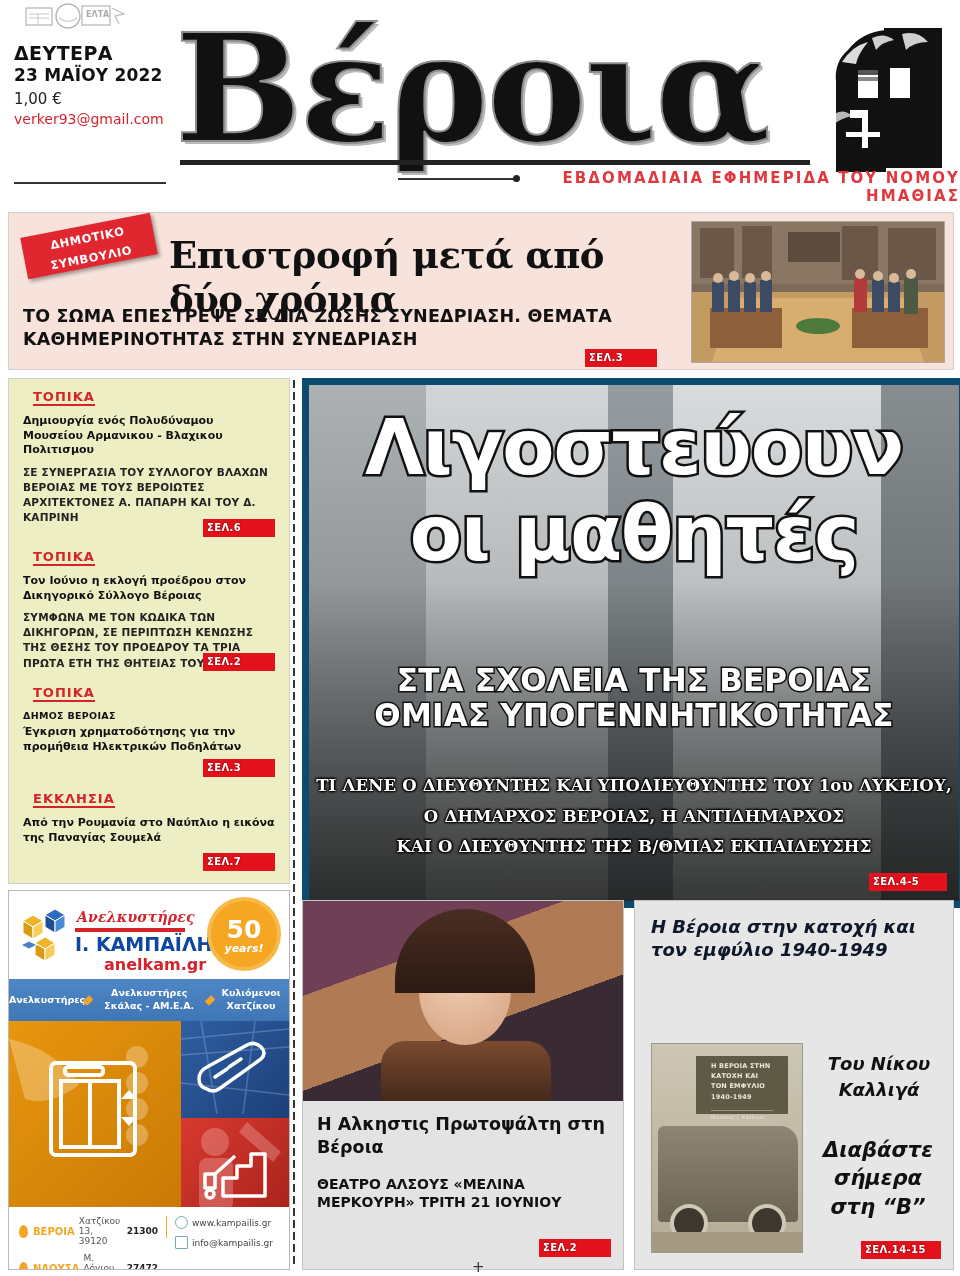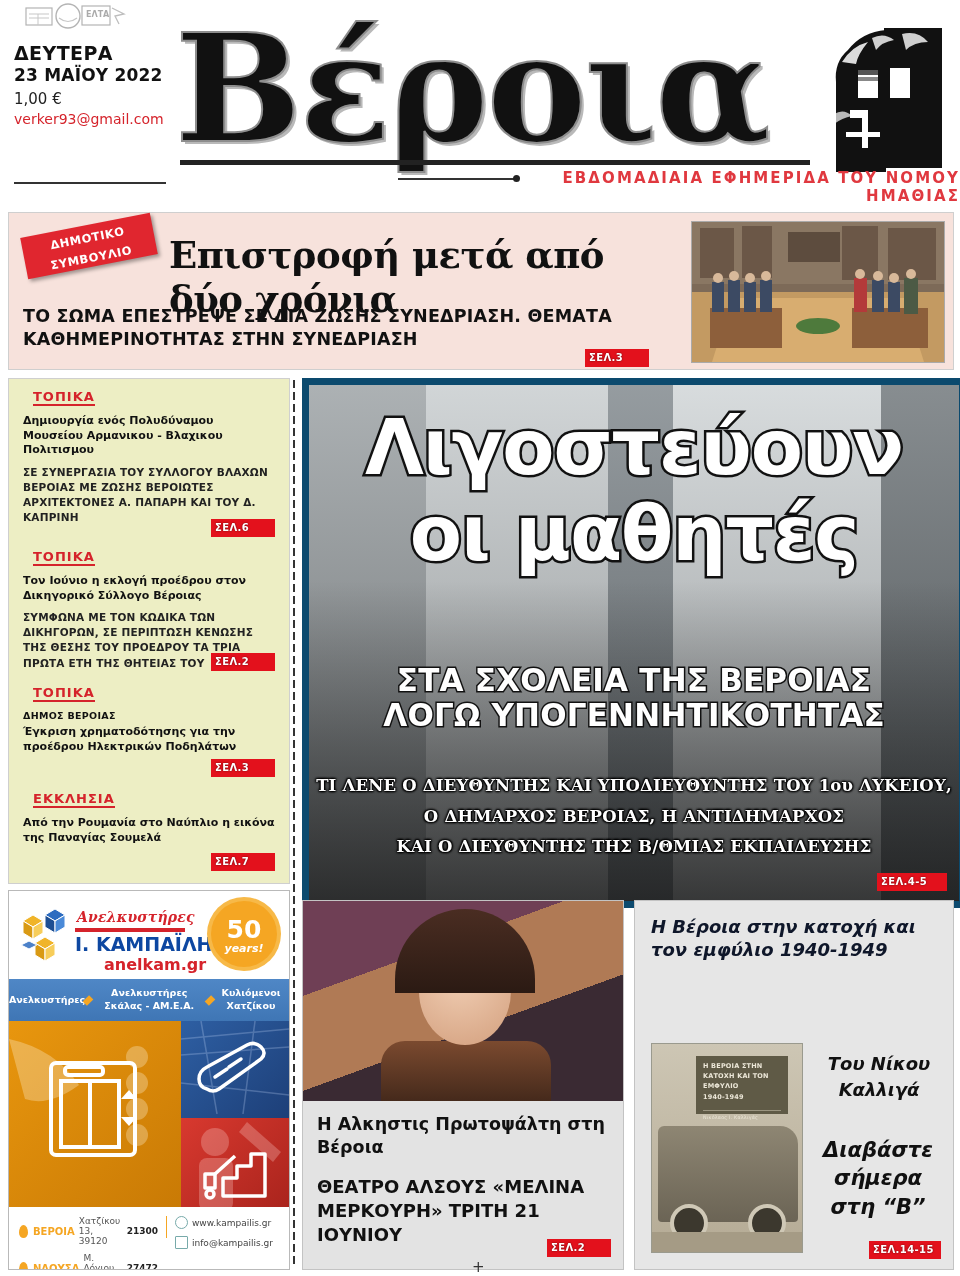--- a/index.html
+++ b/index.html
@@ -42,21 +42,21 @@
             background:#e0262f;transform:rotate(-11deg);
             box-shadow:2px 3px 4px rgba(0,0,0,.35);}
   .tag-skew span{display:block;color:#fff;font-weight:bold;font-size:11.5px;
                  letter-spacing:.6px;text-align:center;line-height:1.25;padding-top:6px;}
   .banner-head{position:absolute;left:160px;top:20px;width:520px;
                font-family:"DejaVu Serif","Liberation Serif",serif;
                font-size:37px;font-weight:bold;color:#111;letter-spacing:-.5px;}
   .banner-sub{position:absolute;left:14px;top:92px;width:650px;font-size:17.5px;
               font-weight:bold;line-height:1.32;letter-spacing:.2px;color:#111;}
   .sel{display:inline-block;background:#e3111c;color:#fff;font-weight:bold;
-       font-size:10px;letter-spacing:.4px;padding:3px 4px 3px 4px;width:56px;height:12px;
+       font-size:10px;letter-spacing:.4px;padding:3px 12px 3px 4px;width:56px;height:12px;
        text-shadow:0 0 2px rgba(0,0,0,.6);}
   .banner-sel{position:absolute;left:576px;top:136px;}
 
   
   .sidebar{position:absolute;left:8px;top:378px;width:280px;height:504px;
            background:#edeec4;border:1px solid #cfcfcf;}
   .side-item{position:relative;padding:0 14px;}
   .kicker{display:inline-block;color:#d5232b;font-weight:bold;font-size:13px;
           letter-spacing:1px;border-bottom:2px solid #d5232b;margin:10px 0 8px 10px;}
   .side-title{font-size:11px;font-weight:bold;line-height:1.32;color:#111;margin:0 0 7px 0;}
@@ -135,35 +135,35 @@
            background:#e3e3e3;border:1px solid #c3c3c3;overflow:hidden;}
   .story-c-photo{position:relative;width:320px;height:200px;overflow:hidden;
       background:linear-gradient(160deg,#6f3f55 0 30%,#b07a55 30% 60%,#3a2a33 60% 100%);}
   .sc-face{position:absolute;left:116px;top:36px;width:92px;height:108px;border-radius:46px/54px;
            background:radial-gradient(circle at 44% 38%,#f0cdb3,#d39f7d);}
   .sc-hair{position:absolute;left:92px;top:8px;width:140px;height:84px;border-radius:70px 70px 0 0;
            background:linear-gradient(180deg,#4a2d22,#2b1a13);}
   .sc-body{position:absolute;left:78px;top:140px;width:170px;height:70px;border-radius:24px 24px 0 0;
            background:linear-gradient(180deg,#7b4a2f,#3c2418);}
   .story-c-head{margin:12px 14px 0 14px;font-size:17.5px;font-weight:bold;line-height:1.3;color:#111;}
-  .story-c-deck{margin:16px 14px 0 14px;font-size:18px;font-weight:bold;line-height:1.35;color:#111;}
+  .story-c-deck{margin:16px 14px 0 14px;font-size:14px;font-weight:bold;line-height:1.35;color:#111;}
   .story-c-sel{position:absolute;right:12px;bottom:12px;}
 
   
   .story-r{position:absolute;left:634px;top:900px;width:318px;height:368px;
            background:#e6e6e6;border:1px solid #c3c3c3;}
   .story-r-head{margin:14px 14px 0 16px;font-size:18px;font-weight:bold;font-style:italic;
                 line-height:1.28;color:#0f172a;
                 font-family:"DejaVu Sans","Liberation Sans",sans-serif;}
   .book{position:absolute;left:16px;top:142px;width:150px;height:208px;
         border:1px solid #9a9a8e;overflow:hidden;
         background:linear-gradient(180deg,#cdc6b4,#b5ab95);}
   .book-plate{position:absolute;left:44px;top:12px;width:92px;height:58px;
               background:#5f5a46;color:#ece7d8;font-size:6.5px;font-weight:bold;
-              line-height:1.5;padding:6px 7px;box-sizing:border-box;letter-spacing:.2px;}
+              line-height:1.5;padding:6px 15px;box-sizing:border-box;letter-spacing:.2px;}
   .book-plate .yr{display:block;margin-top:2px;}
   .book-plate .au{display:block;margin-top:7px;font-size:4.8px;font-weight:normal;
                   border-top:1px solid #9a9480;padding-top:3px;}
   .book-veh{position:absolute;left:6px;top:82px;width:140px;height:96px;
             background:linear-gradient(180deg,#8e8673,#6b6455);border-radius:6px 18px 4px 4px;}
   .book-wheel{position:absolute;bottom:10px;width:30px;height:30px;border-radius:50%;
               background:#3c382e;border:4px solid #cfc8b6;}
   .book-foot{position:absolute;left:0;bottom:0;width:100%;height:20px;
              background:#a59b85;}
   .story-r-by{position:absolute;left:180px;top:150px;width:128px;text-align:center;
@@ -277,35 +277,35 @@
       <ellipse cx="126" cy="104" rx="22" ry="8" fill="#4e7a3c"></ellipse>
     </svg>
   </div>
 </div>
 
 <div class="sidebar">
 
   <div class="side-item" style="height:160px;">
     <div class="kicker">ΤΟΠΙΚΑ</div>
     <div class="side-title">Δημιουργία ενός Πολυδύναμου Μουσείου Αρμανικου - Βλαχικου Πολιτισμου</div>
-    <div class="side-deck">ΣΕ ΣΥΝΕΡΓΑΣΙΑ ΤΟΥ ΣΥΛΛΟΓΟΥ ΒΛΑΧΩΝ ΒΕΡΟΙΑΣ ΜΕ ΖΩΣΗΣ ΒΕΡΟΙΩΤΕΣ ΑΡΧΙΤΕΚΤΟΝΕΣ Α. ΠΑΠΑΡΗ ΚΑΙ ΤΟΥ Δ. ΚΑΠΡΙΝΗ</div>
+    <div class="side-deck">ΣΕ ΣΥΝΕΡΓΑΣΙΑ ΤΟΥ ΣΥΛΛΟΓΟΥ ΒΛΑΧΩΝ ΒΕΡΟΙΑΣ ΜΕ ΤΟΥΣ ΒΕΡΟΙΩΤΕΣ ΑΡΧΙΤΕΚΤΟΝΕΣ Α. ΠΑΠΑΡΗ ΚΑΙ ΤΟΥ Δ. ΚΑΠΡΙΝΗ</div>
     <div class="side-sel sel" style="top:140px;">ΣΕΛ.6</div>
   </div>
 
   <div class="side-item" style="height:136px;">
     <div class="kicker">ΤΟΠΙΚΑ</div>
     <div class="side-title">Τον Ιούνιο η εκλογή προέδρου στον Δικηγορικό Σύλλογο Βέροιας</div>
     <div class="side-deck">ΣΥΜΦΩΝΑ ΜΕ ΤΟΝ ΚΩΔΙΚΑ ΤΩΝ ΔΙΚΗΓΟΡΩΝ, ΣΕ ΠΕΡΙΠΤΩΣΗ ΚΕΝΩΣΗΣ ΤΗΣ ΘΕΣΗΣ ΤΟΥ ΠΡΟΕΔΡΟΥ ΤΑ ΤΡΙΑ ΠΡΩΤΑ ΕΤΗ ΤΗΣ ΘΗΤΕΙΑΣ ΤΟΥ</div>
     <div class="side-sel sel" style="top:114px;">ΣΕΛ.2</div>
   </div>
 
   <div class="side-item" style="height:106px;">
     <div class="kicker">ΤΟΠΙΚΑ</div>
     <div class="side-small-kicker">ΔΗΜΟΣ ΒΕΡΟΙΑΣ</div>
-    <div class="side-title">Έγκριση χρηματοδότησης για την προέδρου Ηλεκτρικών Ποδηλάτων</div>
+    <div class="side-title">Έγκριση χρηματοδότησης για την προμήθεια Ηλεκτρικών Ποδηλάτων</div>
     <div class="side-sel sel" style="top:84px;">ΣΕΛ.3</div>
   </div>
 
   <div class="side-item" style="height:100px;">
     <div class="kicker">ΕΚΚΛΗΣΙΑ</div>
     <div class="side-title">Από την Ρουμανία στο Ναύπλιο η εικόνα της Παναγίας Σουμελά</div>
     <div class="side-sel sel" style="top:72px;">ΣΕΛ.7</div>
   </div>
 </div>
 
@@ -313,21 +313,21 @@
 
 <div class="feature">
   <div class="feature-bg"></div>
   <div class="feature-shade"></div>
   <div class="feature-h1">
     <span>Λιγοστεύουν</span>
     <span class="l2">οι μαθητές</span>
   </div>
   <div class="feature-h2">
     <div>ΣΤΑ ΣΧΟΛΕΙΑ ΤΗΣ ΒΕΡΟΙΑΣ</div>
-    <div>ΛΟΓΩ ΥΠΟΓΕΝΝΗΤΙΚΟΤΗΤΑΣ</div>
+    <div>ΘΜΙΑΣ ΥΠΟΓΕΝΝΗΤΙΚΟΤΗΤΑΣ</div>
   </div>
   <div class="feature-deck">
     <div>ΤΙ ΛΕΝΕ Ο ΔΙΕΥΘΥΝΤΗΣ ΚΑΙ ΥΠΟΔΙΕΥΘΥΝΤΗΣ ΤΟΥ 1ου ΛΥΚΕΙΟΥ,</div>
     <div>Ο ΔΗΜΑΡΧΟΣ ΒΕΡΟΙΑΣ, Η ΑΝΤΙΔΗΜΑΡΧΟΣ</div>
     <div>ΚΑΙ Ο ΔΙΕΥΘΥΝΤΗΣ ΤΗΣ Β/ΘΜΙΑΣ ΕΚΠΑΙΔΕΥΣΗΣ</div>
   </div>
   <div class="feature-sel sel" style="width:62px;">ΣΕΛ.4-5</div>
 </div>
 
 <div class="ad">

